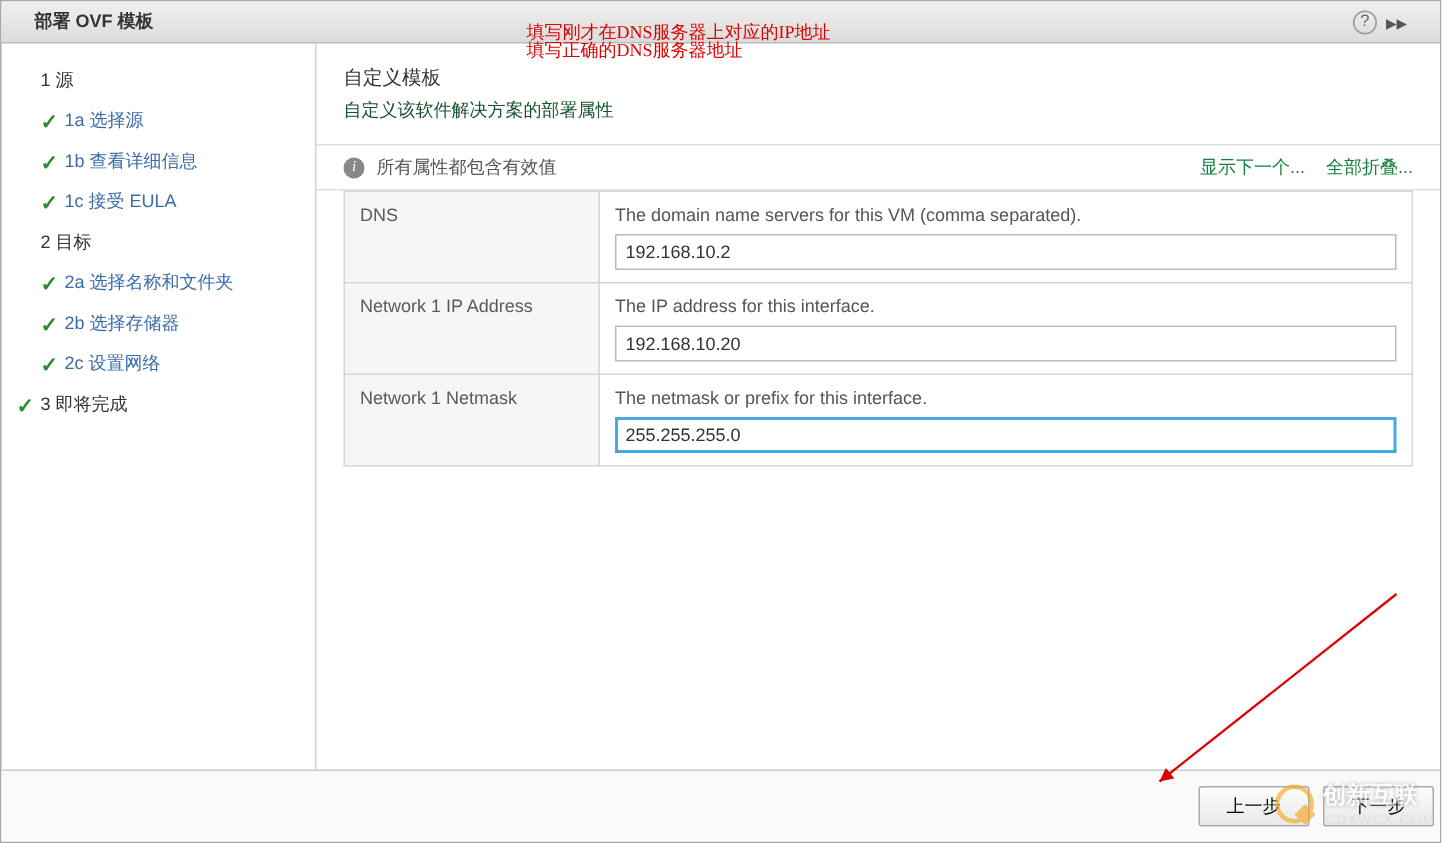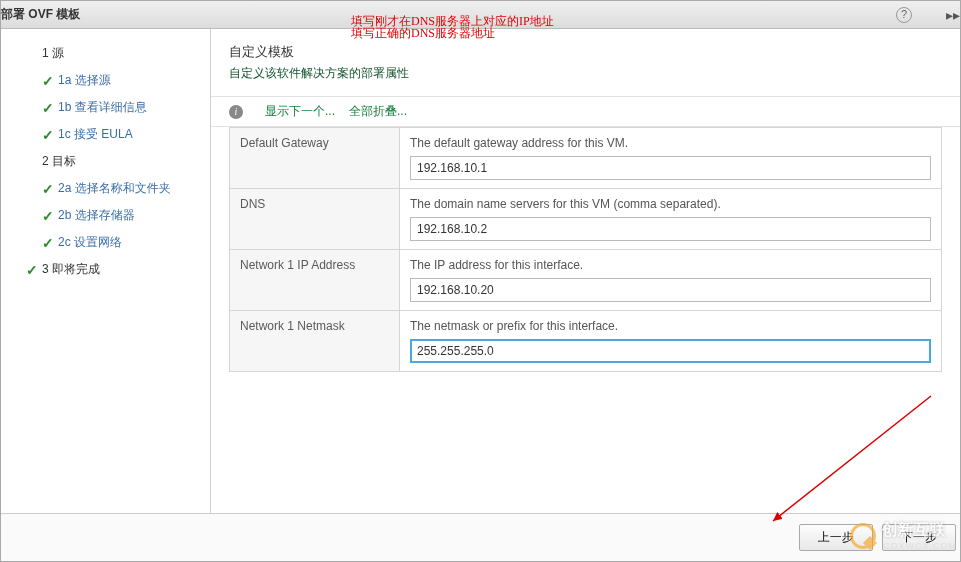--- a/index.html
+++ b/index.html
@@ -1,23 +1,23 @@
 <!DOCTYPE html>
 <html><head>
 <meta charset="utf-8">
 <style>
 * { margin:0; padding:0; box-sizing:border-box; }
 body { font-family:Arial,"Microsoft YaHei",sans-serif; font-size:12px; color:#333; background:#fff; }
 .dialog { width:961px; height:562px; border:1px solid #aaa; display:flex; flex-direction:column; position:relative; }
-.titlebar { background:linear-gradient(#f0f0f0,#dcdcdc); height:28px; display:flex; align-items:center; padding:0 0; border-bottom:1px solid #bbb;gap:28px; }
+.titlebar { background:linear-gradient(#f0f0f0,#dcdcdc); height:28px; display:flex; align-items:center; padding:0 22px; border-bottom:1px solid #bbb; }
 .titlebar .title { font-weight:bold; flex:1; }
 .titlebar .help-icon { width:16px; height:16px; border:1px solid #999; border-radius:50%; text-align:center; line-height:13px; color:#666; font-size:11px; margin-right:6px; cursor:pointer; }
 .titlebar .adv-icon { font-size:14px; color:#555; cursor:pointer; }
 .body { flex:1; display:flex; overflow:hidden; }
-.sidebar { width:210px; border-right:1px solid #d0d0d0; padding:10px 15px; }
+.sidebar { width:210px; border-right:1px solid #d0d0d0; padding:10px 0; }
 .step { display:flex; align-items:center; padding:4px 8px 4px 6px; margin:2px 4px; border-radius:3px; position:relative; }
 .step .chk { width:16px; color:#2e8b2e; font-weight:bold; font-size:14px; line-height:14px; }
 .step .lbl { color:#3a6da8; cursor:pointer; }
 .step.parent .lbl { color:#333; font-weight:normal; }
 .step.sub { margin-left:20px; }
 .step.active { background:#3a6da8; border-radius:3px; }
 .step.active .lbl { color:#fff; }
 .step.active::after { content:""; position:absolute; right:-6px; top:50%; margin-top:-6px; border-left:6px solid #3a6da8; border-top:6px solid transparent; border-bottom:6px solid transparent; }
 .content { flex:1; display:flex; flex-direction:column; }
 .hdr { padding:14px 18px 10px 18px; }
@@ -96,33 +96,27 @@
         </div>
     </div>
 
     <div class="content">
       <div class="hdr">
         <div class="h1">自定义模板</div>
         <div class="h2">自定义该软件解决方案的部署属性</div>
       </div>
       <div class="infobar">
         <span class="i-icon">i</span>
+        <span class="txt">所有属性都包含有效值</span>
         <a>显示下一个...</a>
         <a>全部折叠...</a>
       </div>
       <div class="props">
         <table class="prop">
           <tbody>
-          <tr>
-            <td class="label">Default Gateway</td>
-            <td>
-              <div class="desc">The default gateway address for this VM.</div>
-              <input class="val" value="192.168.10.1" style="">
-            </td>
-          </tr>
           <tr>
             <td class="label">DNS</td>
             <td>
               <div class="desc">The domain name servers for this VM (comma separated).</div>
               <input class="val" value="192.168.10.2" style="">
               <span class="annot" style="left:350px; top:24px;">填写正确的DNS服务器地址</span>
             </td>
           </tr>
           <tr>
             <td class="label">Network 1 IP Address</td>

